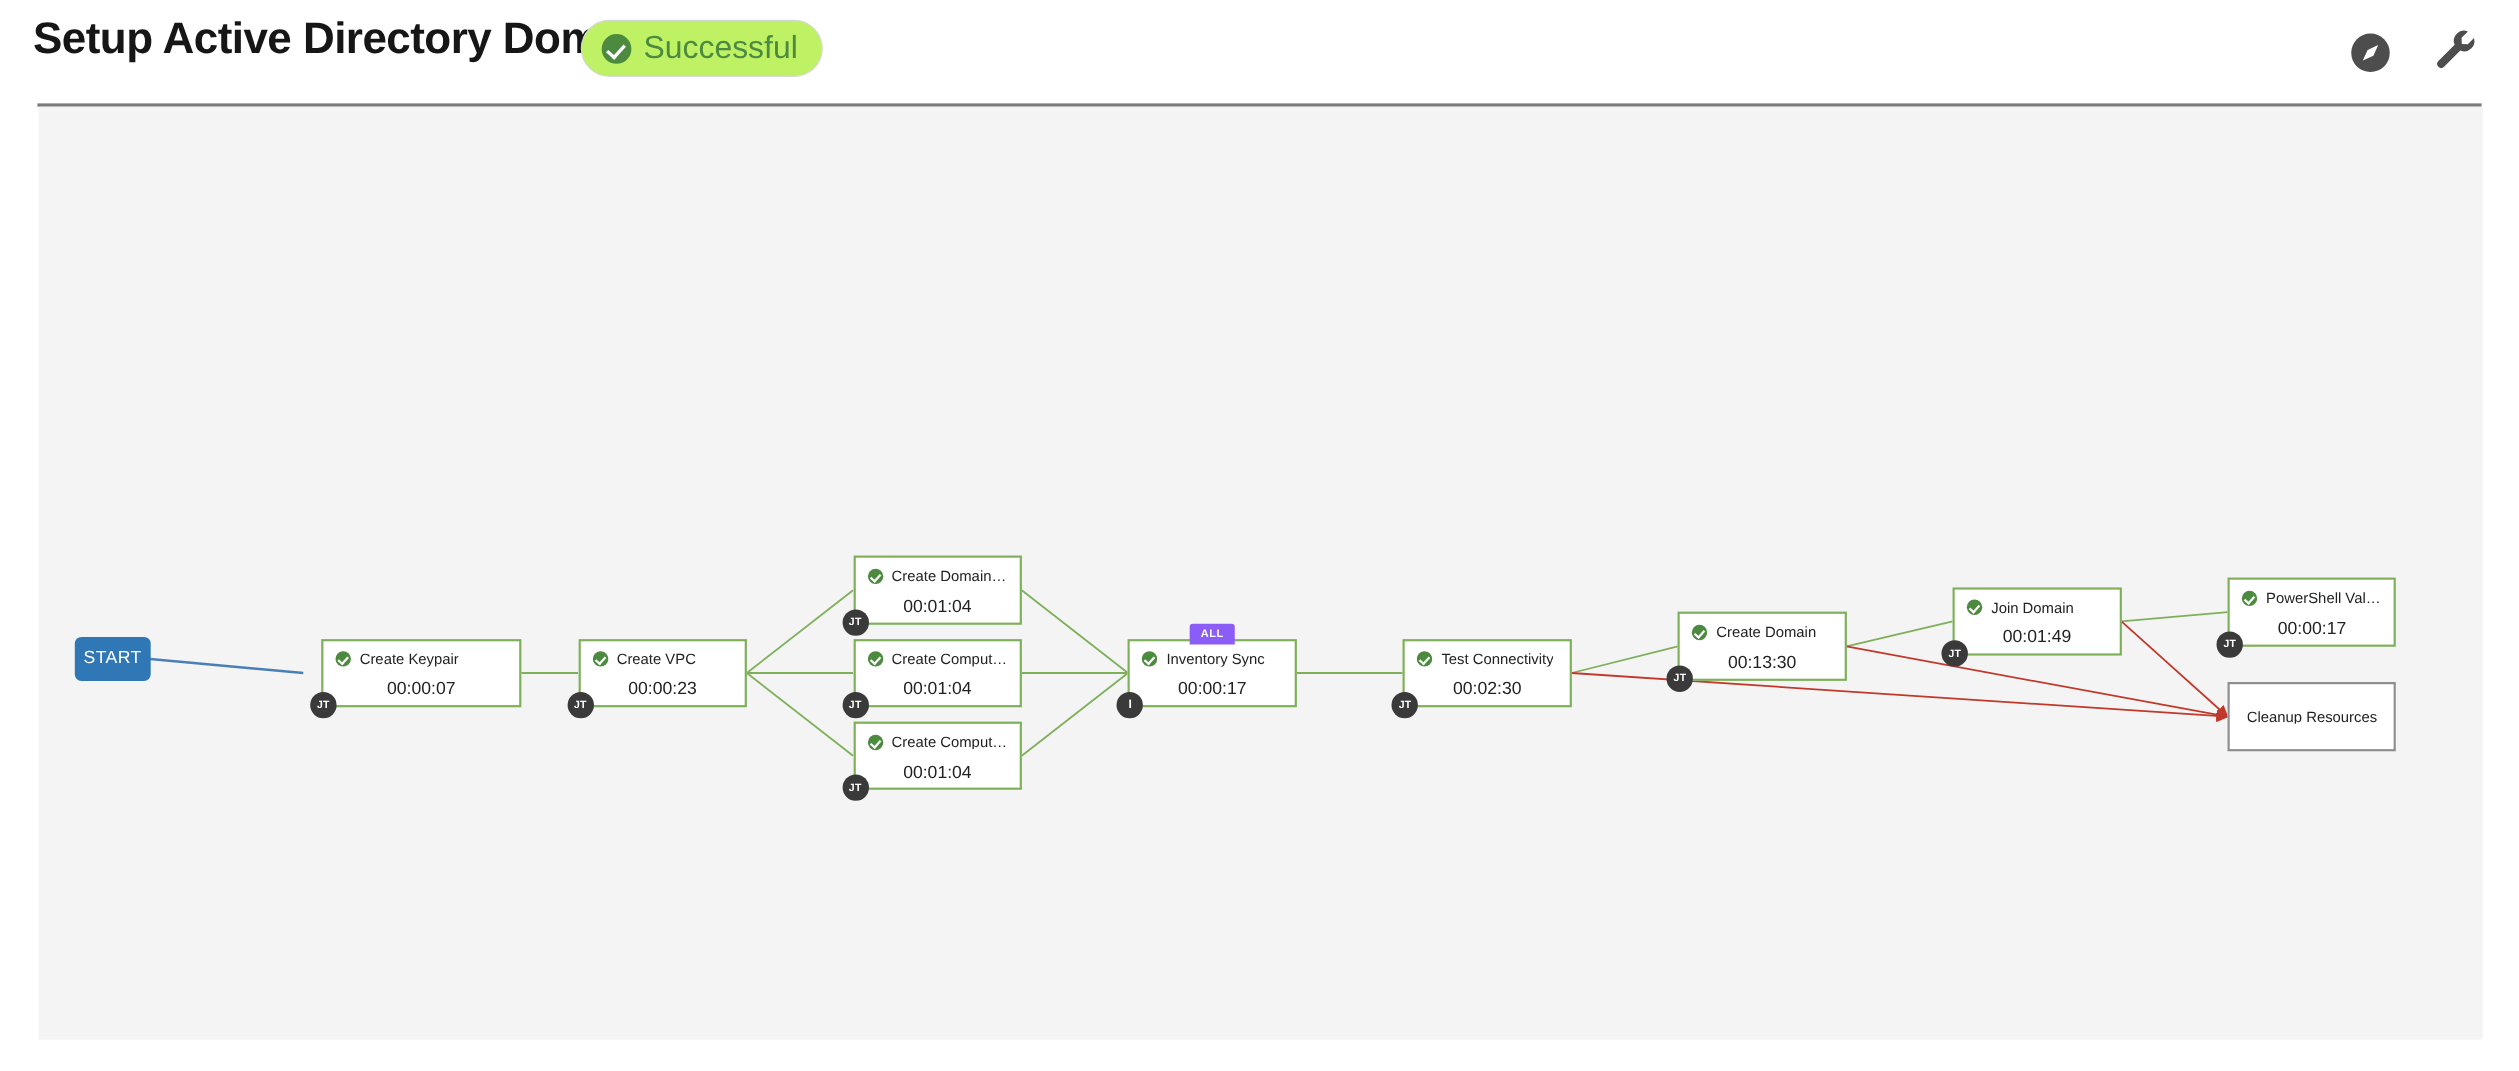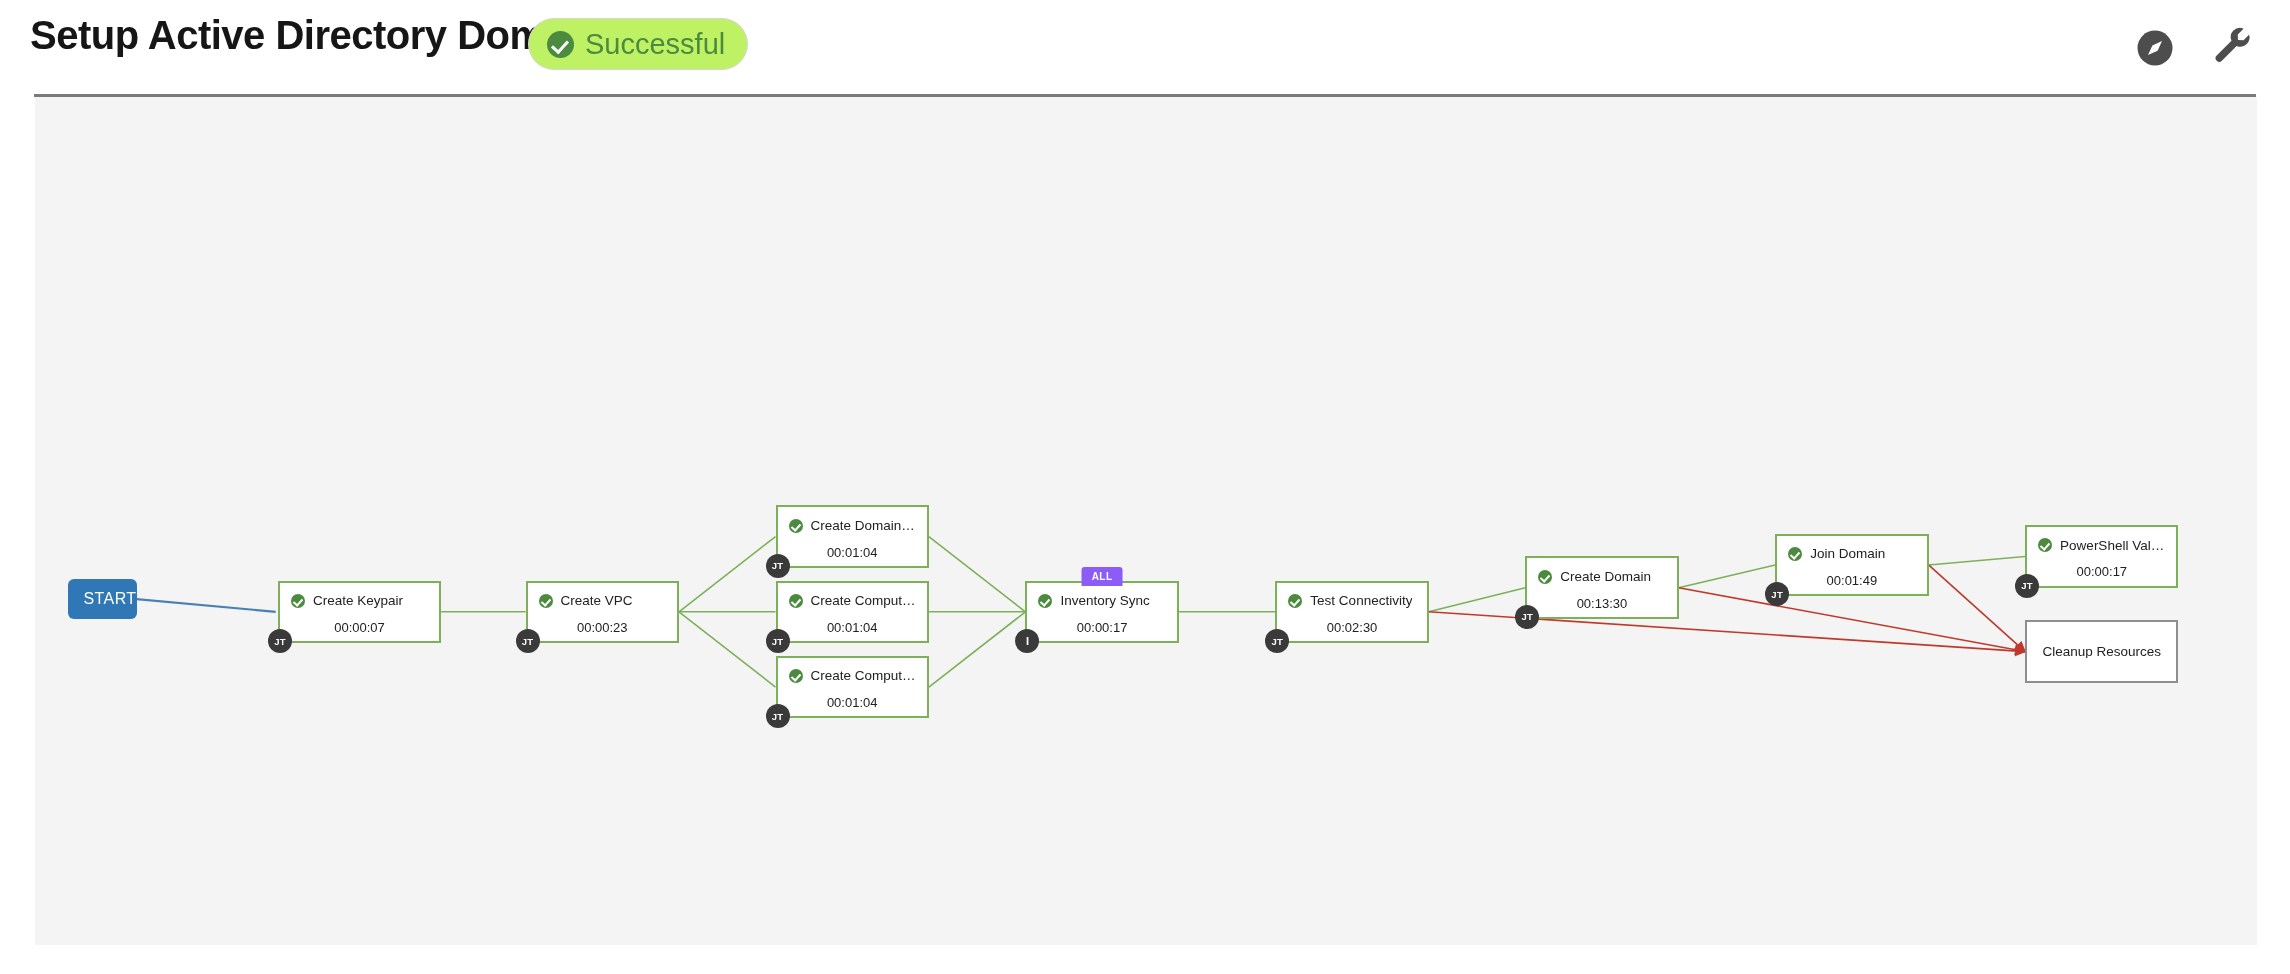--- a/index.html
+++ b/index.html
@@ -86,21 +86,21 @@
   .node .ncheck:after{
     content:"";position:absolute;left:4px;top:3px;
     width:4px;height:7px;border:solid #ffffff;border-width:0 2px 2px 0;
     transform:rotate(42deg);
   }
   .node .nlabel{
     font-size:13.5px;color:#222;white-space:nowrap;overflow:hidden;
     text-overflow:ellipsis;line-height:1;
   }
   .node .ntime{
-    text-align:center;font-size:13px;color:#222;margin-top:9px;line-height:1;
+    text-align:center;font-size:16px;color:#222;margin-top:9px;line-height:1;
   }
   .node.pending .row1{justify-content:center;padding:0 8px;}
   .node.pending .nlabel{font-size:13.5px;}
 
   .badge-jt{
     position:absolute;left:-12px;bottom:-12px;
     width:24px;height:24px;border-radius:50%;
     background:#3a3a3a;color:#ffffff;
     font-size:9.5px;font-weight:bold;letter-spacing:0.3px;
     display:flex;align-items:center;justify-content:center;
@@ -116,21 +116,21 @@
     position:absolute;left:50%;transform:translateX(-50%);
     top:-16px;height:15px;padding:2px 10px;
     background:#8b5cf6;color:#ffffff;border-radius:3px 3px 0 0;
     font-size:10px;font-weight:bold;letter-spacing:0.5px;
     display:flex;align-items:center;justify-content:center;
   }
 
   #start-node{
     position:absolute;
     background:#2f77b5;border-radius:6px;
-    display:flex;align-items:center;justify-content:flex-end;
+    display:flex;align-items:center;justify-content:center;
     color:#ffffff;font-size:16px;letter-spacing:0.4px;
   }
 </style>
 </head>
 <body>
 
 <div id="header">
 
   <div id="page-title">Setup Active Directory Domain</div>
 
@@ -179,21 +179,21 @@
       <line x1="1393.7199999999998" y1="514.8199999999999" x2="1990.12" y2="554.5799999999999" stroke="#c0392b" stroke-width="1.6" marker-end="url(#arrow-red)"></line>
       <line x1="1643.6399999999999" y1="490.68" x2="1740.1999999999998" y2="467.96" stroke="#7eb05a" stroke-width="1.6"></line>
       <line x1="1643.6399999999999" y1="490.68" x2="1990.12" y2="554.5799999999999" stroke="#c0392b" stroke-width="1.6" marker-end="url(#arrow-red)"></line>
       <line x1="1893.5599999999997" y1="467.96" x2="1990.12" y2="459.44" stroke="#7eb05a" stroke-width="1.6"></line>
       <line x1="1893.5599999999997" y1="467.96" x2="1990.12" y2="554.5799999999999" stroke="#c0392b" stroke-width="1.6" marker-end="url(#arrow-red)"></line>
     </svg>
   <div id="nodes-layer">
       <div id="start-node" style="left: 33.36px; top: 482.16px; width: 68.16px; height: 39.76px; background: rgb(47, 119, 181);">
         <span>START</span>
       </div>
-      <div class="node" style="left: 243px; top: 483.58px; width: 163px; height: 62.48px;">
+      <div class="node" style="left: 257px; top: 483.58px; width: 182px; height: 62.48px;">
         <div class="row1">
           <span class="ncheck"></span>
           <span class="nlabel">Create Keypair</span>
         </div>
         <div class="ntime">00:00:07</div>
         <div class="badge-jt">JT</div>
       </div>
       <div class="node" style="left: 490.6px; top: 483.58px; width: 153.36px; height: 62.48px;">
         <div class="row1">
           <span class="ncheck"></span>

